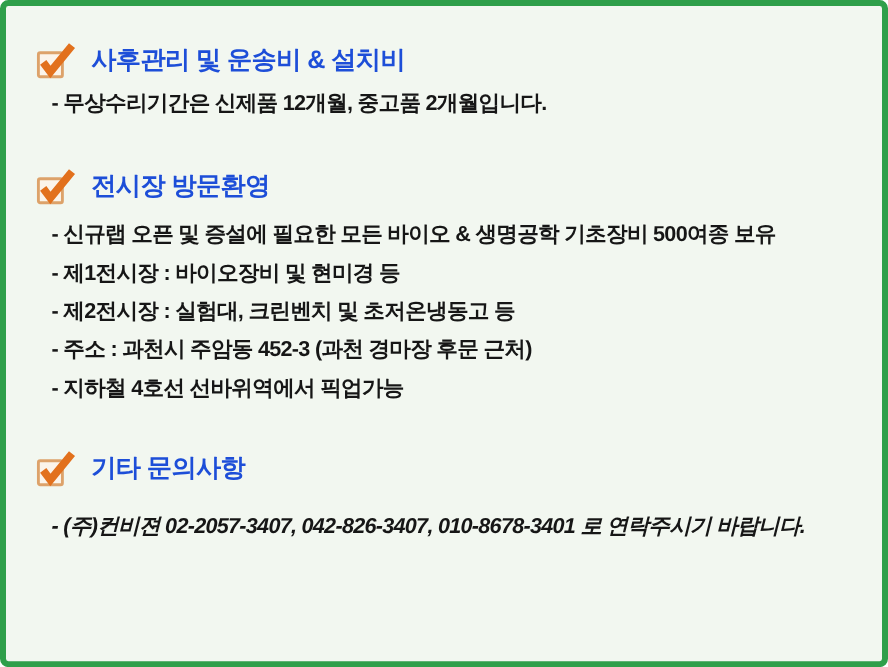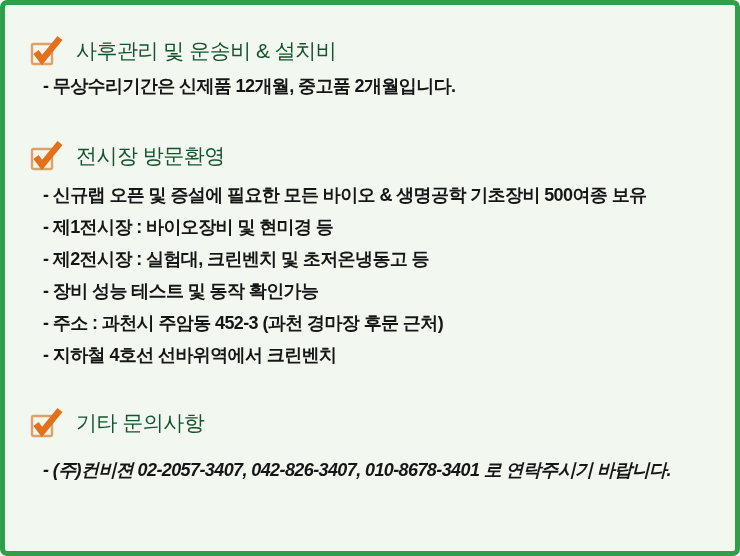--- a/index.html
+++ b/index.html
@@ -18,24 +18,24 @@
     color: #141414;
   }
   .section-title-row {
     display: flex;
     align-items: center;
     gap: 13px;
     padding-left: 25px;
   }
   .section-title {
     font-size: 21px;
-    font-weight: 400;
+    font-weight: 700;
     line-height: 30px;
     letter-spacing: -0.5px;
-    color: #14532d;
+    color: #1d4ed8;
   }
   .check-icon {
     width: 33px; height: 31px;
     flex: 0 0 auto;
     display: block;
   }
   .bullets {
     padding-left: 38px;
     padding-right: 14px;
   }
@@ -78,23 +78,22 @@
       <svg class="check-icon" viewBox="0 0 33 31" aria-hidden="true">
         <rect x="2" y="9" width="20" height="20" rx="1.5" fill="#fbf4ea" stroke="#dda26a" stroke-width="2.4"></rect>
         <path d="M6 17 L12 25 L30 3" fill="none" stroke="#e2711d" stroke-width="6.5" stroke-linecap="butt" stroke-linejoin="miter"></path>
       </svg>
       <span class="section-title">전시장 방문환영</span>
     </div>
     <div class="bullets">
       <div class="bullet-line">- 신규랩 오픈 및 증설에 필요한 모든 바이오 &amp; 생명공학 기초장비 500여종 보유</div>
       <div class="bullet-line">- 제1전시장 : 바이오장비 및 현미경 등</div>
       <div class="bullet-line">- 제2전시장 : 실험대, 크린벤치 및 초저온냉동고 등</div>
-      <div class="bullet-line">- 장비 성능 테스트 및 동작 확인가능</div>
       <div class="bullet-line">- 주소 : 과천시 주암동 452-3 (과천 경마장 후문 근처)</div>
-      <div class="bullet-line">- 지하철 4호선 선바위역에서 크린벤치</div>
+      <div class="bullet-line">- 지하철 4호선 선바위역에서 픽업가능</div>
     </div>
   </div>
 
   <div class="section sec3">
     <div class="section-title-row">
       <svg class="check-icon" viewBox="0 0 33 31" aria-hidden="true">
         <rect x="2" y="9" width="20" height="20" rx="1.5" fill="#fbf4ea" stroke="#dda26a" stroke-width="2.4"></rect>
         <path d="M6 17 L12 25 L30 3" fill="none" stroke="#e2711d" stroke-width="6.5" stroke-linecap="butt" stroke-linejoin="miter"></path>
       </svg>
       <span class="section-title">기타 문의사항</span>

